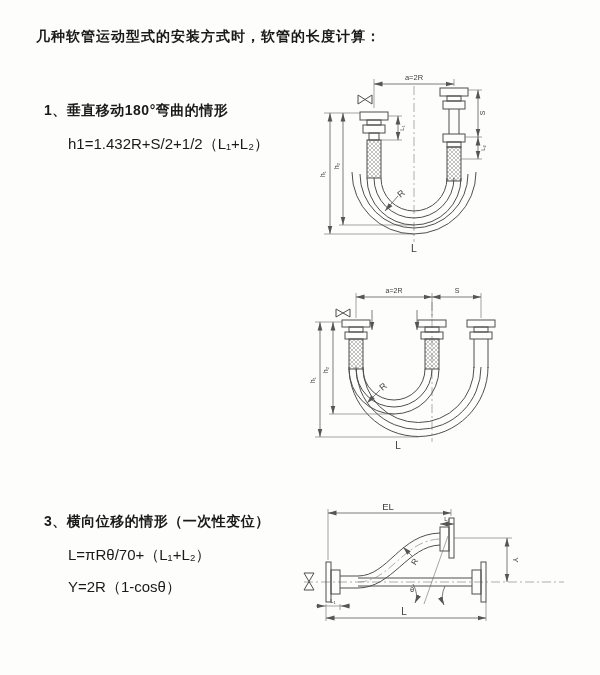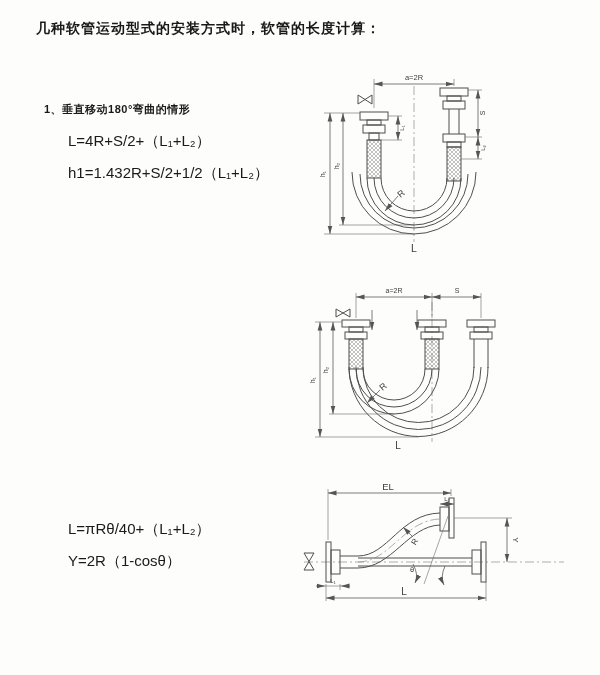--- a/index.html
+++ b/index.html
@@ -1,43 +1,42 @@
 <!DOCTYPE html>
 <html><head>
 <meta charset="utf-8">
 <style>
   html,body{margin:0;padding:0;background:#e8e8e8;}
   .page{position:relative;width:600px;height:675px;background:#fdfdfb;
         font-family:"Liberation Sans","DejaVu Sans",sans-serif;color:#1a1a1a;overflow:hidden;}
-  .title{position:absolute;left:36px;top:20px;font-size:14px;font-weight:700;letter-spacing:1px;}
+  .title{position:absolute;left:36px;top:28px;font-size:14px;font-weight:700;letter-spacing:1px;}
   .block{position:absolute;left:44px;width:285px;}
-  .heading{font-size:11px;font-weight:700;letter-spacing:.5px;margin-bottom:8px;white-space:nowrap;}
+  .heading{font-size:14px;font-weight:700;letter-spacing:.5px;margin-bottom:8px;white-space:nowrap;}
   .formula{font-size:15px;margin-left:24px;height:32px;line-height:32px;white-space:nowrap;}
   .dwg{position:absolute;text-align:center;}
   .d1{left:310px;top:66px;width:280px;height:195px;}
   .d2{left:306px;top:280px;width:290px;height:175px;}
-  .d3{left:296px;top:480px;width:300px;height:145px;}
+  .d3{left:296px;top:500px;width:300px;height:145px;}
   svg{display:block;width:100%;height:100%;}
   .ln{stroke:#4f4f4f;stroke-width:1;fill:none;}
   .dim{stroke:#5a5a5a;stroke-width:.8;fill:none;}
   .ext{stroke:#6a6a6a;stroke-width:.6;fill:none;}
   .cl{stroke:#8a8a8a;stroke-width:.7;stroke-dasharray:9 3 2 3;fill:none;}
   .braid{stroke:#4f4f4f;stroke-width:1;}
   text{fill:#3c3c3c;font-family:"Liberation Sans","DejaVu Sans",sans-serif;}
 </style>
 </head>
 <body>
 
 <div class="page">
 
   <div class="title">几种软管运动型式的安装方式时，软管的长度计算：</div>
 
   <div class="block" style="top:102px">
     <div class="heading">1、垂直移动180°弯曲的情形</div>
-    <div class="formula">L=4R+S/2+（L₁+L₂）</div>
     <div class="formula">h1=1.432R+S/2+1/2（L₁+L₂）</div>
   </div>
 
   <div class="dwg d1">
   <svg viewBox="0 0 280 195">
     <defs>
       <marker id="d1a" markerWidth="9" markerHeight="6" refX="8.5" refY="3" orient="auto-start-reverse" markerUnits="userSpaceOnUse">
             <path d="M0,0.6 L8.5,3 L0,5.4 Z" fill="#555"></path>
           </marker>
       <pattern id="hx1" width="4" height="4" patternUnits="userSpaceOnUse">
@@ -178,21 +177,22 @@
     </g>
     <g>
       <line class="dim" x1="74" y1="110" x2="61" y2="123" marker-end="url(#d2a)"></line>
       <text x="79" y="109" transform="rotate(-40 79 109)" text-anchor="middle" font-size="9">R</text>
     </g>
     <text x="92" y="169" text-anchor="middle" font-size="10">L</text>
   </svg>
   </div>
 
   <div class="block" style="top:513px">
-    <div class="formula">L=πRθ/40+（L₁+L₂）</div>
+    <div class="heading">3、横向位移的情形（一次性变位）</div>
+    <div class="formula">L=πRθ/70+（L₁+L₂）</div>
     <div class="formula">Y=2R（1-cosθ）</div>
   </div>
 
   <div class="dwg d3">
   <svg viewBox="0 0 300 145">
     <defs>
       <marker id="d3a" markerWidth="9" markerHeight="6" refX="8.5" refY="3" orient="auto-start-reverse" markerUnits="userSpaceOnUse">
             <path d="M0,0.6 L8.5,3 L0,5.4 Z" fill="#555"></path>
           </marker>
     </defs>

